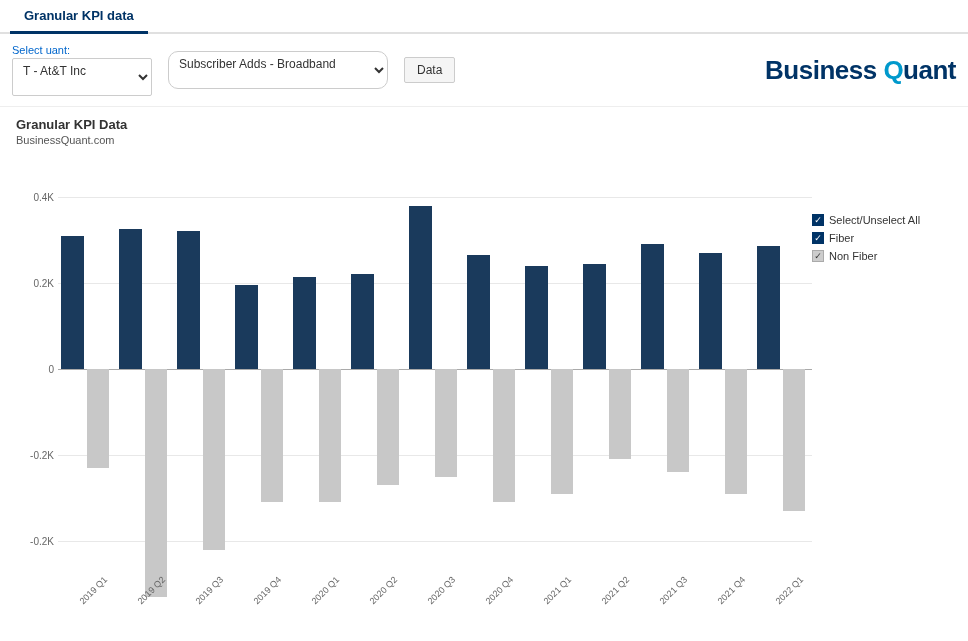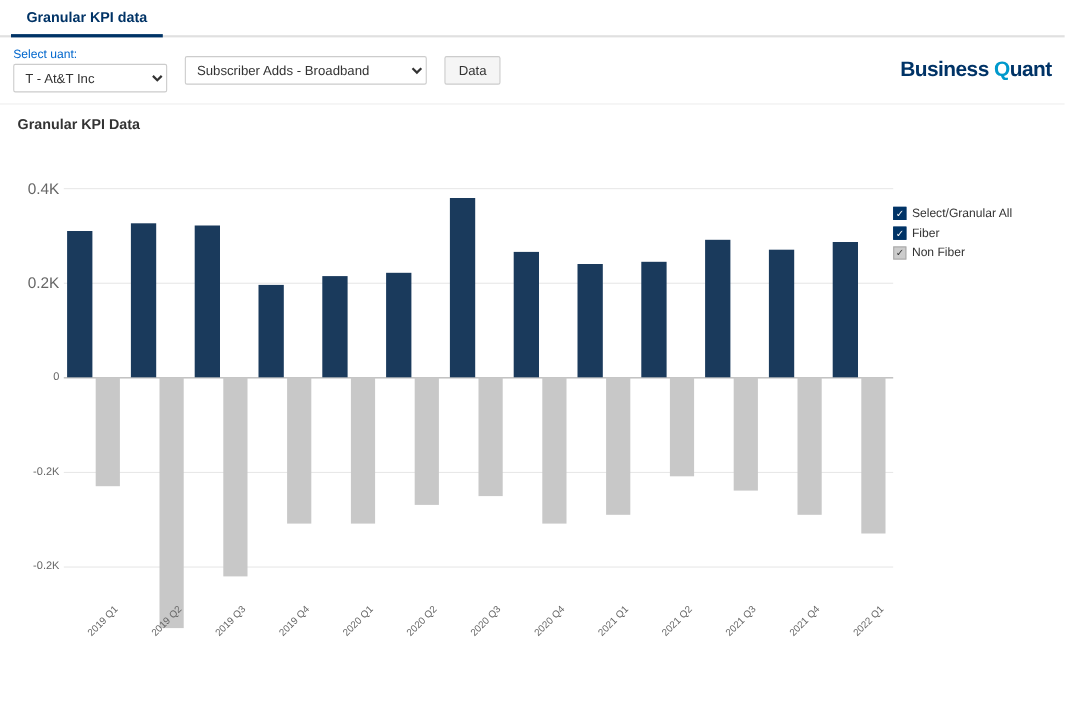--- a/index.html
+++ b/index.html
@@ -7,23 +7,23 @@
 
     
     .tabs { display: flex; border-bottom: 2px solid #e0e0e0; padding: 0 10px; }
     .tab { padding: 8px 14px; cursor: pointer; font-size: 13px; color: #555; border-bottom: 3px solid transparent; margin-bottom: -2px; }
     .tab.active { color: #003366; border-bottom: 3px solid #003366; font-weight: 600; }
 
     
     .controls { display: flex; align-items: center; padding: 10px 12px; gap: 16px; border-bottom: 1px solid #eee; }
     .control-group { display: flex; flex-direction: column; gap: 2px; }
     .control-label { font-size: 11px; color: #0066cc; }
-    select { font-size: 12px; padding: 4px 20px 4px 6px; border: 1px solid #ccc; border-radius: 2px; color: #333; background: #fff; min-width: 140px; appearance: auto; }
+    select { font-size: 12px; padding: 4px 20px 16px 6px; border: 1px solid #ccc; border-radius: 2px; color: #333; background: #fff; min-width: 140px; appearance: auto; }
     .reset-btn { padding: 5px 12px; font-size: 12px; border: 1px solid #ccc; background: #f5f5f5; cursor: pointer; border-radius: 2px; color: #333; }
-    .brand { margin-left: auto; font-size: 19px; font-weight: 700; color: #003366; letter-spacing: -0.5px; }
+    .brand { margin-left: auto; font-size: 26px; font-weight: 700; color: #003366; letter-spacing: -0.5px; }
     .brand span { color: #0099cc; }
 
     
     .chart-area { padding: 10px 16px 0 16px; }
     .chart-title { font-size: 13px; font-weight: 700; color: #333; }
     .chart-subtitle { font-size: 11px; color: #555; margin-top: 2px; }
 
     .chart-container { display: flex; margin-top: 8px; position: relative; }
     .chart-main { flex: 1; position: relative; height: 470px; }
 
@@ -56,37 +56,38 @@
   </div>
 
   <div class="controls">
     <div class="control-group">
       <label class="control-label">Select uant:</label>
       <select>
         <option>T - At&amp;T Inc</option>
       </select>
     </div>
     <div class="control-group">
-      <select style="min-width:220px;">
+      <select style="min-width:220px;border-radius:10px;">
         <option>Subscriber Adds - Broadband</option>
       </select>
     </div>
     <button class="reset-btn">Data</button>
     <div class="brand">Business <span>Q</span>uant</div>
   </div>
 
   <div class="chart-area">
     <div class="chart-title">Granular KPI Data</div>
+    <div class="chart-subtitle">BusinessQuant.com</div>
 
     <div class="chart-container">
       <div class="chart-main" id="chart-main">
 
         <div class="y-axis" id="y-axis">
-            <div style="position: absolute; right: 4px; top: 10%; transform: translateY(-50%); font-size: 14px; color: rgb(102, 102, 102);">0.4K</div>
-            <div style="position: absolute; right: 4px; top: 30%; transform: translateY(-50%); font-size: 14px; color: rgb(102, 102, 102);">0.2K</div>
+            <div style="position: absolute; right: 4px; top: 10%; transform: translateY(-50%); font-size: 10px; color: rgb(102, 102, 102);">0.4K</div>
+            <div style="position: absolute; right: 4px; top: 30%; transform: translateY(-50%); font-size: 10px; color: rgb(102, 102, 102);">0.2K</div>
             <div style="position: absolute; right: 4px; top: 50%; transform: translateY(-50%); font-size: 10px; color: rgb(102, 102, 102);">0</div>
             <div style="position: absolute; right: 4px; top: 70%; transform: translateY(-50%); font-size: 10px; color: rgb(102, 102, 102);">-0.2K</div>
             <div style="position: absolute; right: 4px; top: 90%; transform: translateY(-50%); font-size: 10px; color: rgb(102, 102, 102);">-0.2K</div>
           </div>
 
         <div class="bars-wrap" id="bars-wrap">
 
           <div class="grid-lines" id="grid-lines">
               <div style="position: absolute; left: 0px; right: 0px; top: 10%; height: 1px; background: rgb(232, 232, 232);"></div>
               <div style="position: absolute; left: 0px; right: 0px; top: 30%; height: 1px; background: rgb(232, 232, 232);"></div>
@@ -164,21 +165,21 @@
             <div style="flex: 1 1 0%; font-size: 9px; color: rgb(102, 102, 102); text-align: center; padding-top: 4px; transform: rotate(-45deg); transform-origin: center top; white-space: nowrap;">2021 Q2</div>
             <div style="flex: 1 1 0%; font-size: 9px; color: rgb(102, 102, 102); text-align: center; padding-top: 4px; transform: rotate(-45deg); transform-origin: center top; white-space: nowrap;">2021 Q3</div>
             <div style="flex: 1 1 0%; font-size: 9px; color: rgb(102, 102, 102); text-align: center; padding-top: 4px; transform: rotate(-45deg); transform-origin: center top; white-space: nowrap;">2021 Q4</div>
             <div style="flex: 1 1 0%; font-size: 9px; color: rgb(102, 102, 102); text-align: center; padding-top: 4px; transform: rotate(-45deg); transform-origin: center top; white-space: nowrap;">2022 Q1</div>
           </div>
       </div>
 
       <div class="legend">
         <div class="legend-item">
           <div class="legend-cb checked">✓</div>
-          <span>Select/Granular All</span>
+          <span>Select/Unselect All</span>
         </div>
         <div class="legend-item">
           <div class="legend-cb checked">✓</div>
           <span>Fiber</span>
         </div>
         <div class="legend-item">
           <div class="legend-cb gray">✓</div>
           <span>Non Fiber</span>
         </div>
       </div>

